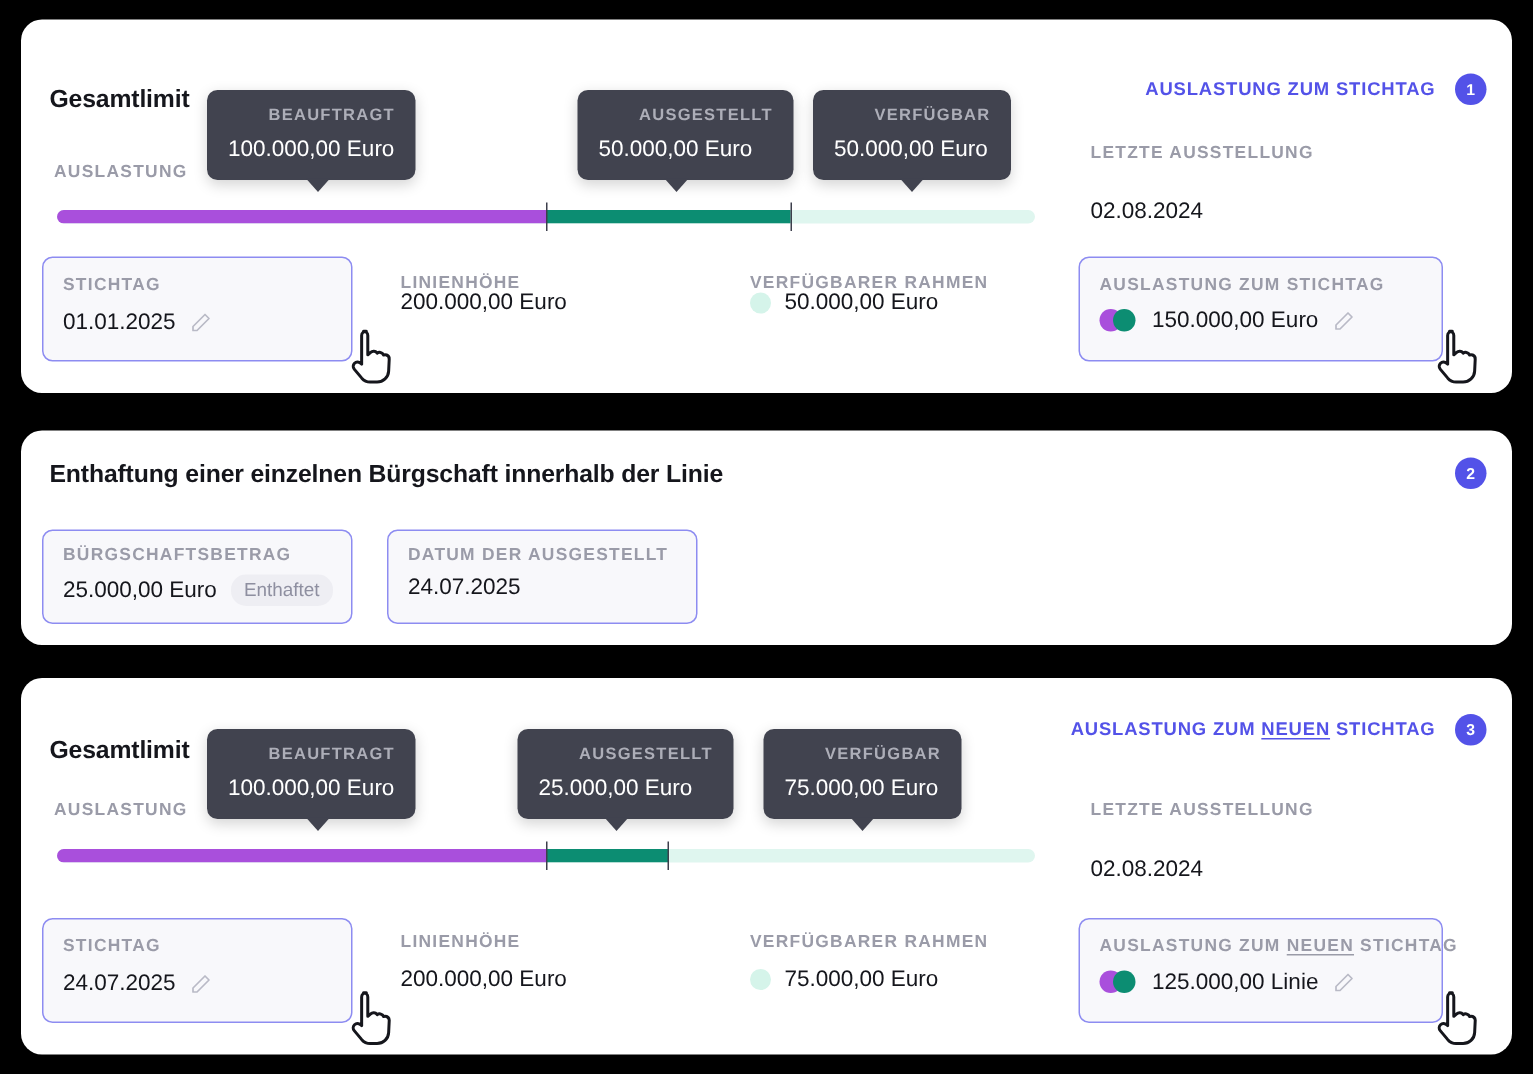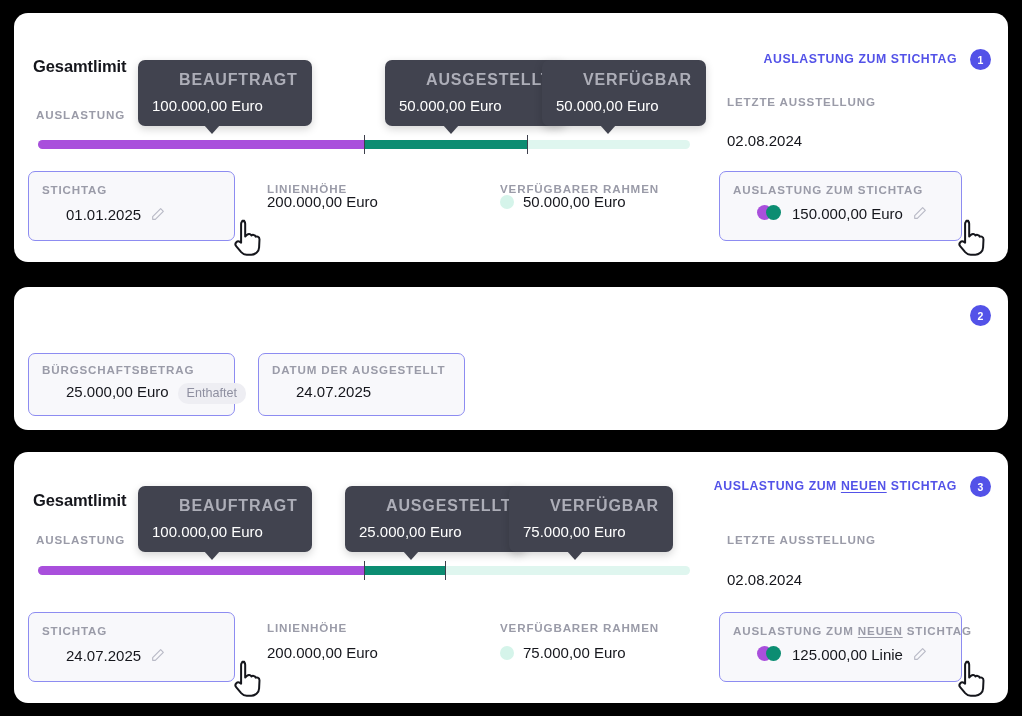--- a/index.html
+++ b/index.html
@@ -83,21 +83,21 @@
 
   
   .tip {
     position:absolute;
     background:#41434f;
     border-radius:7px;
     padding:11px 14px 12px 14px;
     box-shadow:0 3px 9px rgba(0,0,0,0.17);
   }
   .tip-label {
-    font-size:16px;
+    font-size:11px;
     font-weight:bold;
     color:#adaeb8;
     letter-spacing:0.85px;
     white-space:nowrap;
     padding-left:27px;
   }
   .tip-value {
     margin-top:8px;
     font-size:15px;
     color:#ffffff;
@@ -141,23 +141,22 @@
     font-size:11.6px;
     font-weight:bold;
     color:#9a9ba8;
     letter-spacing:0.85px;
     white-space:nowrap;
   }
   .field-label .u { text-decoration:underline; text-underline-offset:2px; }
   .field-row {
     position:absolute;
     left:13px; top:34px;
-    display:flex; 
+    display:flex; align-items:center;
     gap:9px;
-    margin-left:24px;
   }
   .field-value {
     font-size:15px;
     color:#15161c;
     white-space:nowrap;
   }
   .pill {
     font-size:12.6px;
     color:#8e8fa0;
     background:#eeeef3;
@@ -279,20 +278,21 @@
     <svg class="cursor" style="left:218px; top:205px;" viewBox="0 0 34 42">
       <path d="M10 3c1.7 0 3 1.4 3 3v13.5l2-1.8c1.3-1.2 3.3-1 4.4.3l.2.3c.6-.5 1.5-.7 2.3-.5 1 .2 1.8.9 2.1 1.8.7-.3 1.5-.3 2.2 0 1.2.5 1.9 1.7 1.8 3l-.4 8.3c-.2 4.3-3.8 7.6-8.1 7.6h-4.9c-2.2 0-4.3-1-5.8-2.7l-5.3-6.3c-1-1.2-.9-3 .2-4.1 1-1 2.6-1.1 3.8-.3l1.2.9V6c0-1.6 1.3-3 3.3-3z" fill="#ffffff" stroke="#15161c" stroke-width="2.1" stroke-linejoin="round"></path>
     </svg>
     <svg class="cursor" style="left:942px; top:205px;" viewBox="0 0 34 42">
       <path d="M10 3c1.7 0 3 1.4 3 3v13.5l2-1.8c1.3-1.2 3.3-1 4.4.3l.2.3c.6-.5 1.5-.7 2.3-.5 1 .2 1.8.9 2.1 1.8.7-.3 1.5-.3 2.2 0 1.2.5 1.9 1.7 1.8 3l-.4 8.3c-.2 4.3-3.8 7.6-8.1 7.6h-4.9c-2.2 0-4.3-1-5.8-2.7l-5.3-6.3c-1-1.2-.9-3 .2-4.1 1-1 2.6-1.1 3.8-.3l1.2.9V6c0-1.6 1.3-3 3.3-3z" fill="#ffffff" stroke="#15161c" stroke-width="2.1" stroke-linejoin="round"></path>
     </svg>
   </div>
 
   <div class="card" id="card-2">
 
+    <div class="card-title" style="top:20px;">Enthaftung einer einzelnen Bürgschaft innerhalb der Linie</div>
     <div class="badge" style="top:18px;">2</div>
 
     <div class="field" style="left:14px; top:66px; width:207px; height:63px;">
       <div class="field-label" style="top:9px;">BÜRGSCHAFTSBETRAG</div>
       <div class="field-row" style="top:29px;">
         <span class="field-value">25.000,00 Euro</span>
         <span class="pill">Enthaftet</span>
       </div>
     </div>
 

